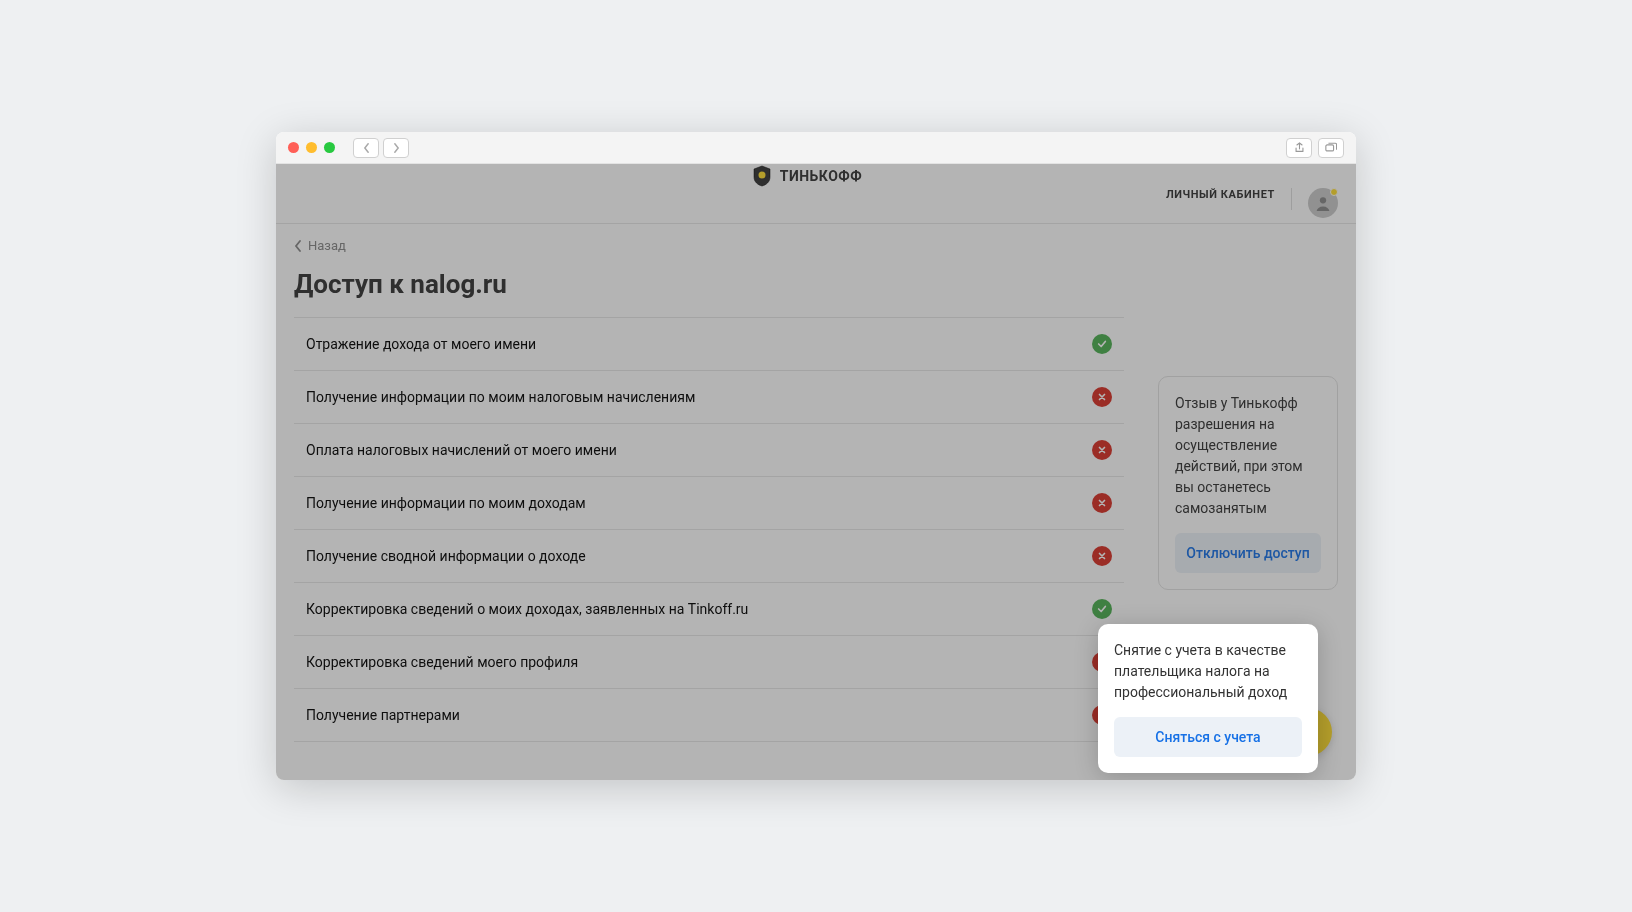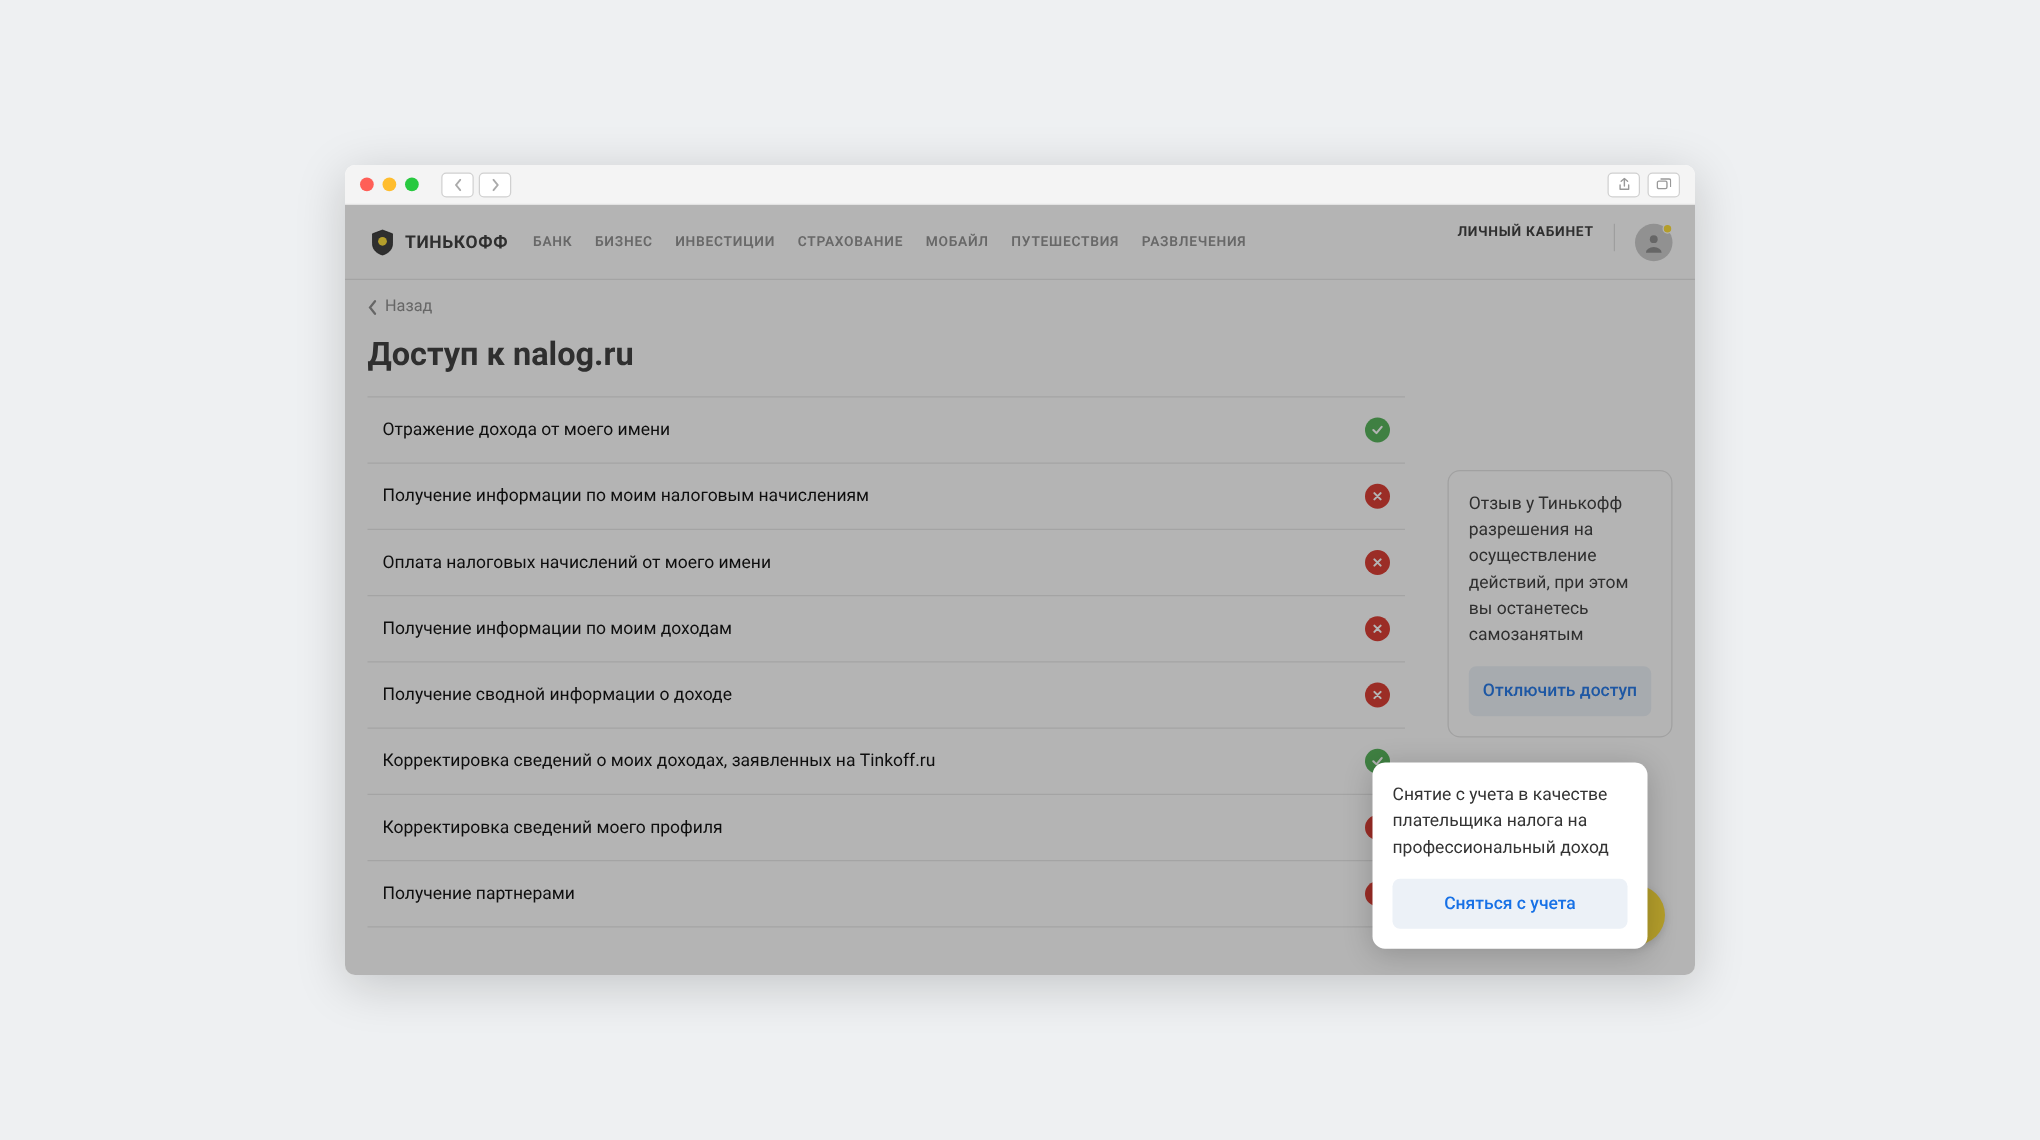--- a/index.html
+++ b/index.html
@@ -11,21 +11,21 @@
 .dot.r { background: #ff5f57; }
 .dot.y { background: #ffbd2e; }
 .dot.g { background: #28c940; }
 .navb { display: flex; gap: 4px; margin-left: 18px; }
 .navbtn { width: 26px; height: 20px; border: 1px solid #d0d0d0; border-radius: 4px; background: #fff; display: flex; align-items: center; justify-content: center; color: #999; font-size: 11px; }
 .chrome-right { display: flex; gap: 6px; }
 .cbtn { width: 26px; height: 20px; border: 1px solid #d0d0d0; border-radius: 4px; background: #fff; display: flex; align-items: center; justify-content: center; color: #999; }
 .left-group { display: flex; align-items: center; }
 .content-wrap { flex: 1; position: relative; overflow: hidden; }
 .dim-overlay { position: absolute; inset: 0; background: rgba(40,40,40,0.35); pointer-events: none; z-index: 5; }
-.topnav { height: 60px; border-bottom: 1px solid #e6e6e6; display: flex; align-items: center; padding: 0 18px; background: #fff; }
+.topnav { height: 60px; border-bottom: 1px solid #e6e6e6; display: flex; align-items: center; padding: 0 18px; background: #fff; flex-direction: column; }
 .logo { display: flex; align-items: center; gap: 6px; margin-right: 20px; }
 .crest { width: 24px; height: 24px; }
 .brand { font-weight: 700; font-size: 14px; letter-spacing: 0.5px; color: #333; }
 .menu { display: flex; gap: 18px; }
 .menu a { font-size: 11px; font-weight: 600; letter-spacing: 0.6px; color: #8a8a8a; text-decoration: none; cursor: pointer; }
 .nav-right { margin-left: auto; display: flex; gap: 16px; }
 .cab { font-size: 11px; font-weight: 700; letter-spacing: 0.6px; color: #333; }
 .divider { width: 1px; height: 22px; background: #ddd; }
 .avatar { width: 30px; height: 30px; border-radius: 50%; background: #c9c9c9; display: flex; align-items: center; justify-content: center; position: relative; }
 .avatar .badge { width: 8px; height: 8px; border-radius: 50%; background: #ffdd2d; position: absolute; top: 0; right: 0; border: 1.5px solid #fff; }
@@ -38,21 +38,21 @@
 .perm { display: flex; align-items: center; justify-content: space-between; padding: 16px 12px; border-bottom: 1px solid #e7e7e7; }
 .perm-label { font-size: 14px; color: #000000; }
 .status { width: 20px; height: 20px; border-radius: 50%; display: flex; align-items: center; justify-content: center; flex-shrink: 0; }
 .status.ok { background: #4caf50; }
 .status.no { background: #d93025; }
 .status svg { width: 10px; height: 10px; }
 .side-col { width: 180px; }
 .card { border: 1px solid #e2e2e2; border-radius: 10px; padding: 16px; margin-bottom: 14px; background: #fff; }
 .card-text { font-size: 14px; line-height: 1.5; color: #333; margin-bottom: 14px; }
 .card-btn { width: 100%; height: 40px; border: none; border-radius: 6px; background: #ecf1f7; color: #1771e6; font-size: 14px; font-weight: 500; cursor: pointer; }
-.popover { position: absolute; right: 38px; top: 446px; width: 220px; background: #fff; border-radius: 10px; padding: 16px; box-shadow: 0 4px 24px rgba(0,0,0,0.2); z-index: 10; }
+.popover { position: absolute; right: 38px; top: 460px; width: 220px; background: #fff; border-radius: 10px; padding: 16px; box-shadow: 0 4px 24px rgba(0,0,0,0.2); z-index: 10; }
 .popover .card-text { margin-bottom: 14px; }
 .fab { position: absolute; right: 24px; bottom: 24px; width: 48px; height: 48px; border-radius: 50%; background: #ffdd2d; display: flex; align-items: center; justify-content: center; box-shadow: 0 2px 8px rgba(0,0,0,0.15); cursor: pointer; z-index: 1; }
 </style>
 </head>
 <body>
 
 <div class="browser">
   <div class="chrome">
     <div class="left-group">
       <div class="traffic">
@@ -92,29 +92,20 @@
     <div class="dim-overlay"></div>
 
     <div class="topnav">
       <div class="logo">
         <svg class="crest" viewBox="0 0 24 24">
             <path d="M12 2 L20 5 L20 13 C20 18 16 21 12 22 C8 21 4 18 4 13 L4 5 Z" fill="#333" stroke="#000" stroke-width="0.5"></path>
             <circle cx="12" cy="11" r="3.5" fill="#ffdd2d"></circle>
           </svg>
         <span class="brand">ТИНЬКОФФ</span>
       </div>
-      <nav class="menu">
-        <a>БАНК</a>
-        <a>БИЗНЕС</a>
-        <a>ИНВЕСТИЦИИ</a>
-        <a>СТРАХОВАНИЕ</a>
-        <a>МОБАЙЛ</a>
-        <a>ПУТЕШЕСТВИЯ</a>
-        <a>РАЗВЛЕЧЕНИЯ</a>
-      </nav>
       <div class="nav-right">
         <span class="cab">ЛИЧНЫЙ КАБИНЕТ</span>
         <div class="divider"></div>
         <div class="avatar">
           <svg width="18" height="18" viewBox="0 0 20 20">
               <circle cx="10" cy="7" r="3.5" fill="#888"></circle>
               <path d="M3 19 a7 5 0 0 1 14 0 Z" fill="#888"></path>
             </svg>
           <div class="badge"></div>
         </div>

